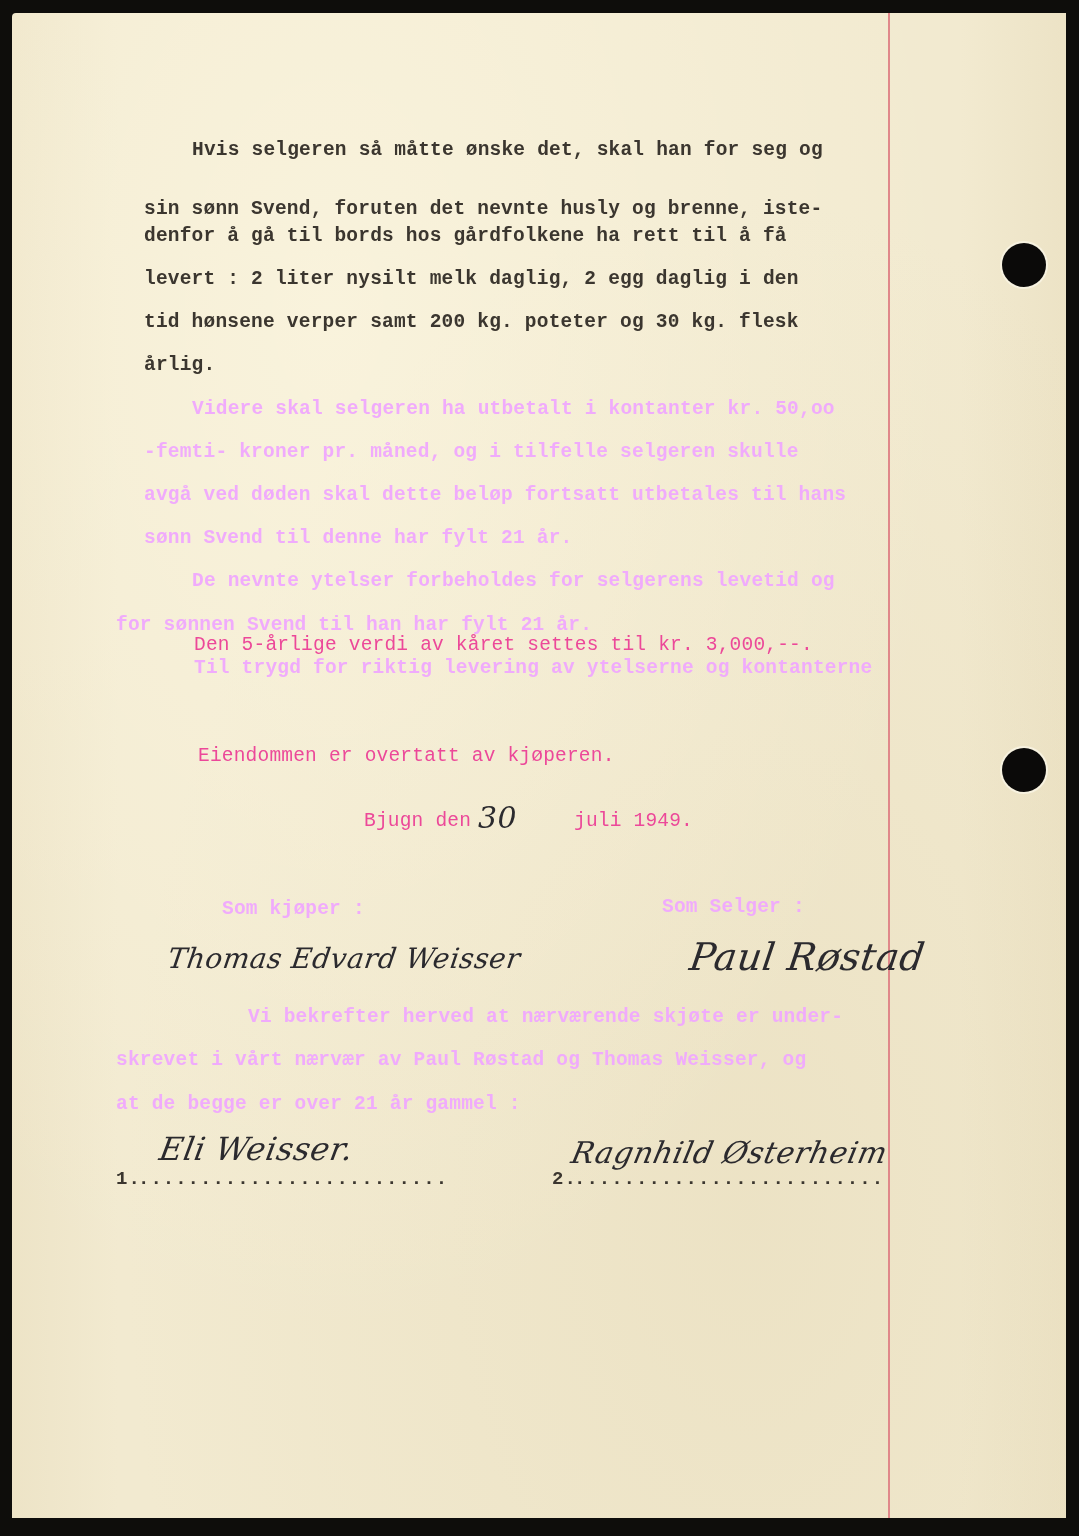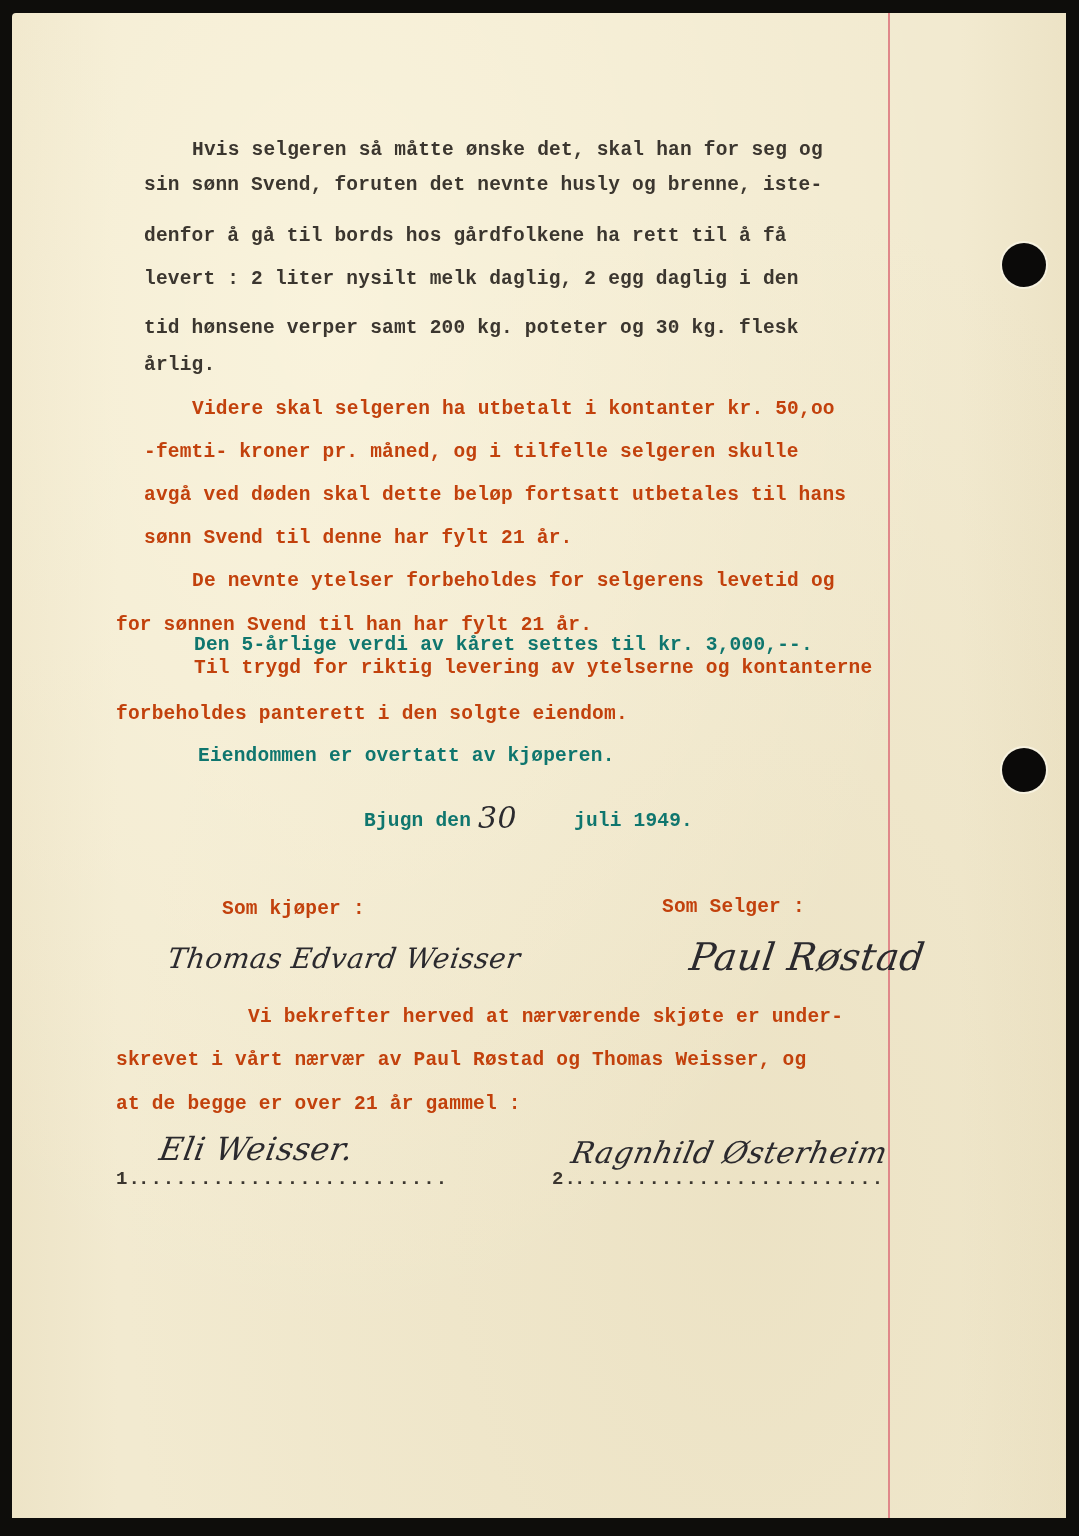--- a/index.html
+++ b/index.html
@@ -22,22 +22,22 @@
       position: absolute; width: 44px; height: 44px; border-radius: 50%;
       background: #0b0a09;
       box-shadow: 0 0 0 2px #f7f2e0;
     }
     .tw {
       position: absolute; white-space: pre;
       font-family: "Liberation Mono", "DejaVu Sans Mono", monospace;
       font-size: 19.5px; font-weight: bold; color: #3b362f; letter-spacing: 0.2px;
       line-height: 22px;
     }
-    .tw.light { color: #0f766e; font-weight: bold; }
-    .tw.med { color: #c2410c; }
+    .tw.light { color: #ec4899; font-weight: normal; }
+    .tw.med { color: #f0abfc; }
     .hand {
       position: absolute; white-space: nowrap;
       font-family: "DejaVu Serif", serif; font-style: italic;
       color: #2b2a2e; font-size: 30px; letter-spacing: 0.5px;
     }
     .dots {
       position: absolute; white-space: pre;
       font-family: "Liberation Mono", monospace; font-weight: bold;
       font-size: 19px; color: #3b362f; letter-spacing: 1px;
     }
@@ -46,37 +46,36 @@
 <body>
 
 <div id="stage">
   <div class="paper">
     <div class="margin-line"></div>
     <div class="hole" style="left:990px; top:230px;"></div>
     <div class="hole" style="left:990px; top:735px;"></div>
   </div>
 
   <div class="tw" style="left:192px; top:139px;">Hvis selgeren så måtte ønske det, skal han for seg og</div>
-  <div class="tw" style="left:144px; top:174px;">sin sønn Svend, foruten det nevnte husly og brenne, iste-</div>
+  <div class="tw" style="left:144px; top:198px;">sin sønn Svend, foruten det nevnte husly og brenne, iste-</div>
   <div class="tw" style="left:144px; top:225px;">denfor å gå til bords hos gårdfolkene ha rett til å få</div>
   <div class="tw" style="left:144px; top:268px;">levert : 2 liter nysilt melk daglig, 2 egg daglig i den</div>
-  <div class="tw" style="left:144px; top:311px;margin-top:6px;">tid hønsene verper samt 200 kg. poteter og 30 kg. flesk</div>
+  <div class="tw" style="left:144px; top:311px;">tid hønsene verper samt 200 kg. poteter og 30 kg. flesk</div>
   <div class="tw" style="left:144px; top:354px;">årlig.</div>
 
   <div class="tw med" style="left:192px; top:398px;">Videre skal selgeren ha utbetalt i kontanter kr. 50,oo</div>
   <div class="tw med" style="left:144px; top:441px;">-femti- kroner pr. måned, og i tilfelle selgeren skulle</div>
   <div class="tw med" style="left:144px; top:484px;">avgå ved døden skal dette beløp fortsatt utbetales til hans</div>
   <div class="tw med" style="left:144px; top:527px;">sønn Svend til denne har fylt 21 år.</div>
 
   <div class="tw med" style="left:192px; top:570px;">De nevnte ytelser forbeholdes for selgerens levetid og</div>
   <div class="tw med" style="left:116px; top:614px;">for sønnen Svend til han har fylt 21 år.</div>
   <div class="tw light" style="left:194px; top:634px;">Den 5-årlige verdi av kåret settes til kr. 3,000,--.</div>
 
   <div class="tw med" style="left:194px; top:657px;">Til trygd for riktig levering av ytelserne og kontanterne</div>
-  <div class="tw med" style="left:116px; top:703px;">forbeholdes panterett i den solgte eiendom.</div>
 
   <div class="tw light" style="left:198px; top:745px;">Eiendommen er overtatt av kjøperen.</div>
 
   <div class="tw light" style="left:364px; top:810px;">Bjugn den</div>
   <div class="hand" style="left:478px; top:800px; font-size:30px;">30</div>
   <div class="tw light" style="left:574px; top:810px;">juli 1949.</div>
 
   <div class="tw med" style="left:222px; top:898px;">Som kjøper :</div>
   <div class="tw med" style="left:662px; top:896px;">Som Selger :</div>
 

